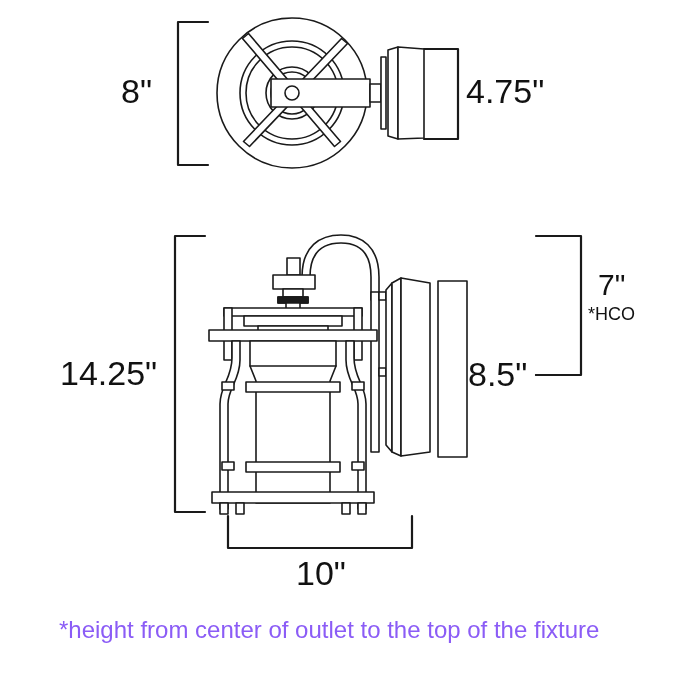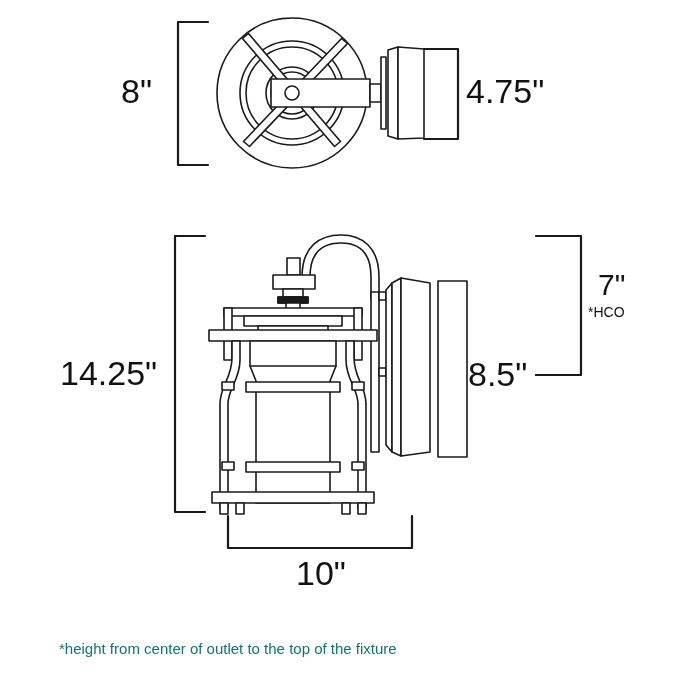--- a/index.html
+++ b/index.html
@@ -31,28 +31,28 @@
     font-family: "Liberation Sans", sans-serif;
     color: #111111;
     white-space: nowrap;
     line-height: 1;
   }
   .dim-8   { left: 121px; top: 74px;  font-size: 34px; }
   .dim-475 { left: 466px; top: 74px;  font-size: 34px; }
   .dim-1425{ left: 60px;  top: 356px; font-size: 34px; }
   .dim-85  { left: 468px; top: 357px; font-size: 34px; }
   .dim-7   { left: 598px; top: 270px; font-size: 30px; }
-  .dim-hco { left: 588px; top: 305px; font-size: 14px; }
+  .dim-hco { left: 588px; top: 305px; font-size: 18px; }
   .dim-10  { left: 296px; top: 556px; font-size: 34px; }
   .footnote {
     position: absolute;
     left: 59px;
-    top: 640px;
-    font-size: 15px;
-    color: #0f766e;
+    top: 616px;
+    font-size: 24px;
+    color: #8b5cf6;
     white-space: nowrap;
     font-family: "Liberation Sans", sans-serif;
   }
 </style>
 </head>
 <body>
 
 <div id="sheet">
 
   <svg id="drawing" viewBox="0 0 700 700">

